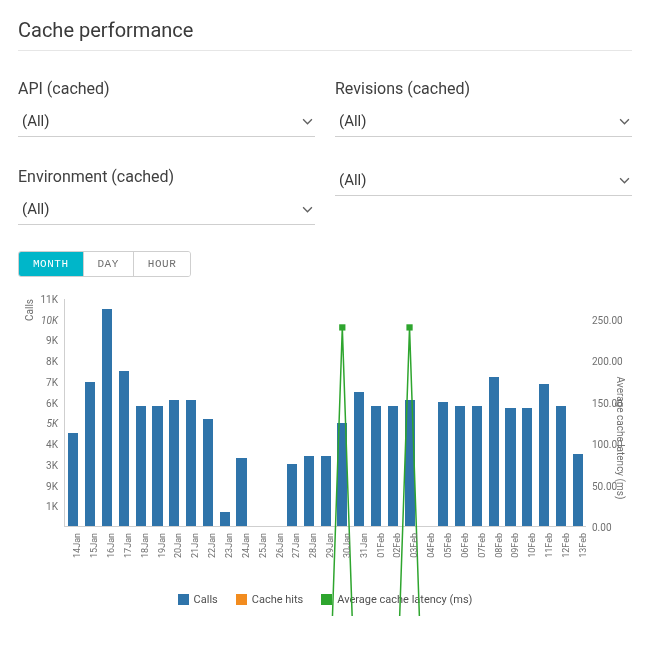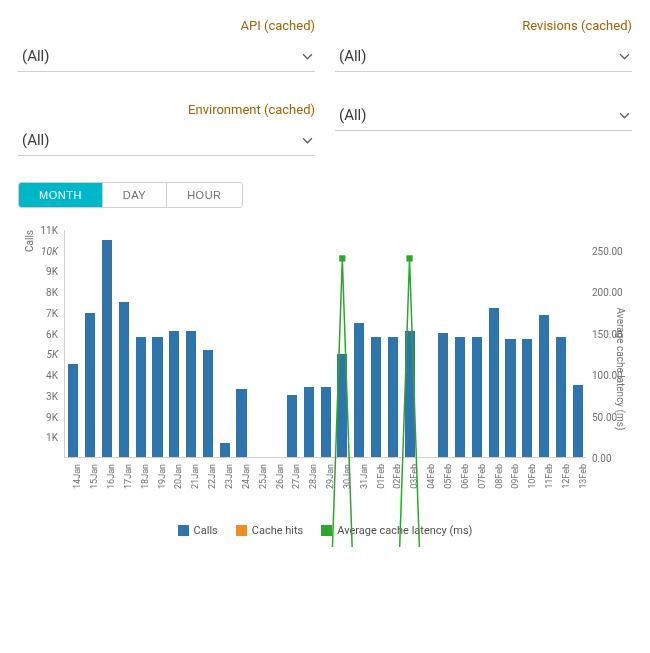--- a/index.html
+++ b/index.html
@@ -1,26 +1,26 @@
 <!DOCTYPE html>
 <html><head>
 <meta charset="utf-8">
 <style>
 * { box-sizing: border-box; margin: 0; padding: 0; }
 body { font-family: "Segoe UI", Roboto, Arial, sans-serif; color: #404040; width: 650px; background: #fff; }
 .container { padding: 18px 18px 10px 18px; }
 .title { font-size: 20px; font-weight: 400; color: #3a3a3a; padding-bottom: 8px; border-bottom: 1px solid #e6e6e6; margin-bottom: 28px; }
 .filters { display: grid; grid-template-columns: 1fr 1fr; gap: 30px 20px; margin-bottom: 26px; }
 .filter { }
-.filter-label { font-size: 13px; color: #a16207; margin-bottom: 10px; text-align: right; }
+.filter-label { font-size: 16px; color: #404040; margin-bottom: 10px; }
 .filter-field { display: flex; justify-content: space-between; align-items: center; border-bottom: 1px solid #cfcfcf; padding: 4px 2px 6px 4px; cursor: pointer; }
 .filter-value { font-size: 15px; color: #3a3a3a; }
 .filter-caret svg { width: 11px; height: 11px; display: block; }
 .toggle { display: inline-flex; border: 1px solid #cfcfcf; border-radius: 3px; overflow: hidden; margin-bottom: 10px; }
-.toggle-btn { font-size: 11px; letter-spacing: 0.5px; padding: 6px 20px; background: #fff; color: #707070; border: none; border-right: 1px solid #cfcfcf; cursor: pointer; }
+.toggle-btn { font-size: 11px; letter-spacing: 0.5px; padding: 6px 14px; background: #fff; color: #707070; border: none; border-right: 1px solid #cfcfcf; cursor: pointer; font-family: Liberation Mono, monospace; }
 .toggle-btn:last-child { border-right: none; }
 .toggle-btn.active { background: #00b6c9; color: #fff; }
 .chart-wrap { position: relative; }
 .chart { position: relative; height: 290px; margin: 6px 4px 0 4px; }
 .plot { position: absolute; left: 42px; right: 42px; top: 6px; bottom: 56px; border-left: 1px solid #cfcfcf; border-bottom: 1px solid #cfcfcf; }
 .y-left-ticks, .y-right-ticks { position: absolute; top: 6px; bottom: 56px; font-size: 10px; color: #707070; }
 .y-left-ticks { left: 0; width: 40px; text-align: right; }
 .y-right-ticks { right: 0; width: 40px; text-align: left; padding-left: 4px; }
 .y-tick { position: absolute; left: 0; right: 4px; transform: translateY(50%); white-space: nowrap; }
 .y-right-ticks .y-tick { left: 4px; right: 0; }
@@ -37,20 +37,21 @@
 .legend { display: flex; justify-content: center; gap: 18px; padding: 10px 0 0 0; font-size: 11px; color: #505050; }
 .legend-item { display: flex; align-items: center; gap: 5px; }
 .legend-swatch { width: 11px; height: 11px; }
 </style>
 </head>
 <body>
 <div class="container">
 
 
 
+<h1 class="title">Cache performance</h1>
 
 <div class="filters">
   <div class="filter">
     <div class="filter-label">API (cached)</div>
     <div class="filter-field">
       <span class="filter-value">(All)</span>
       <span class="filter-caret">
             <svg viewBox="0 0 10 10">
               <path d="M1 3 L5 7 L9 3" fill="none" stroke="#606060" stroke-width="1.2"></path>
             </svg>

